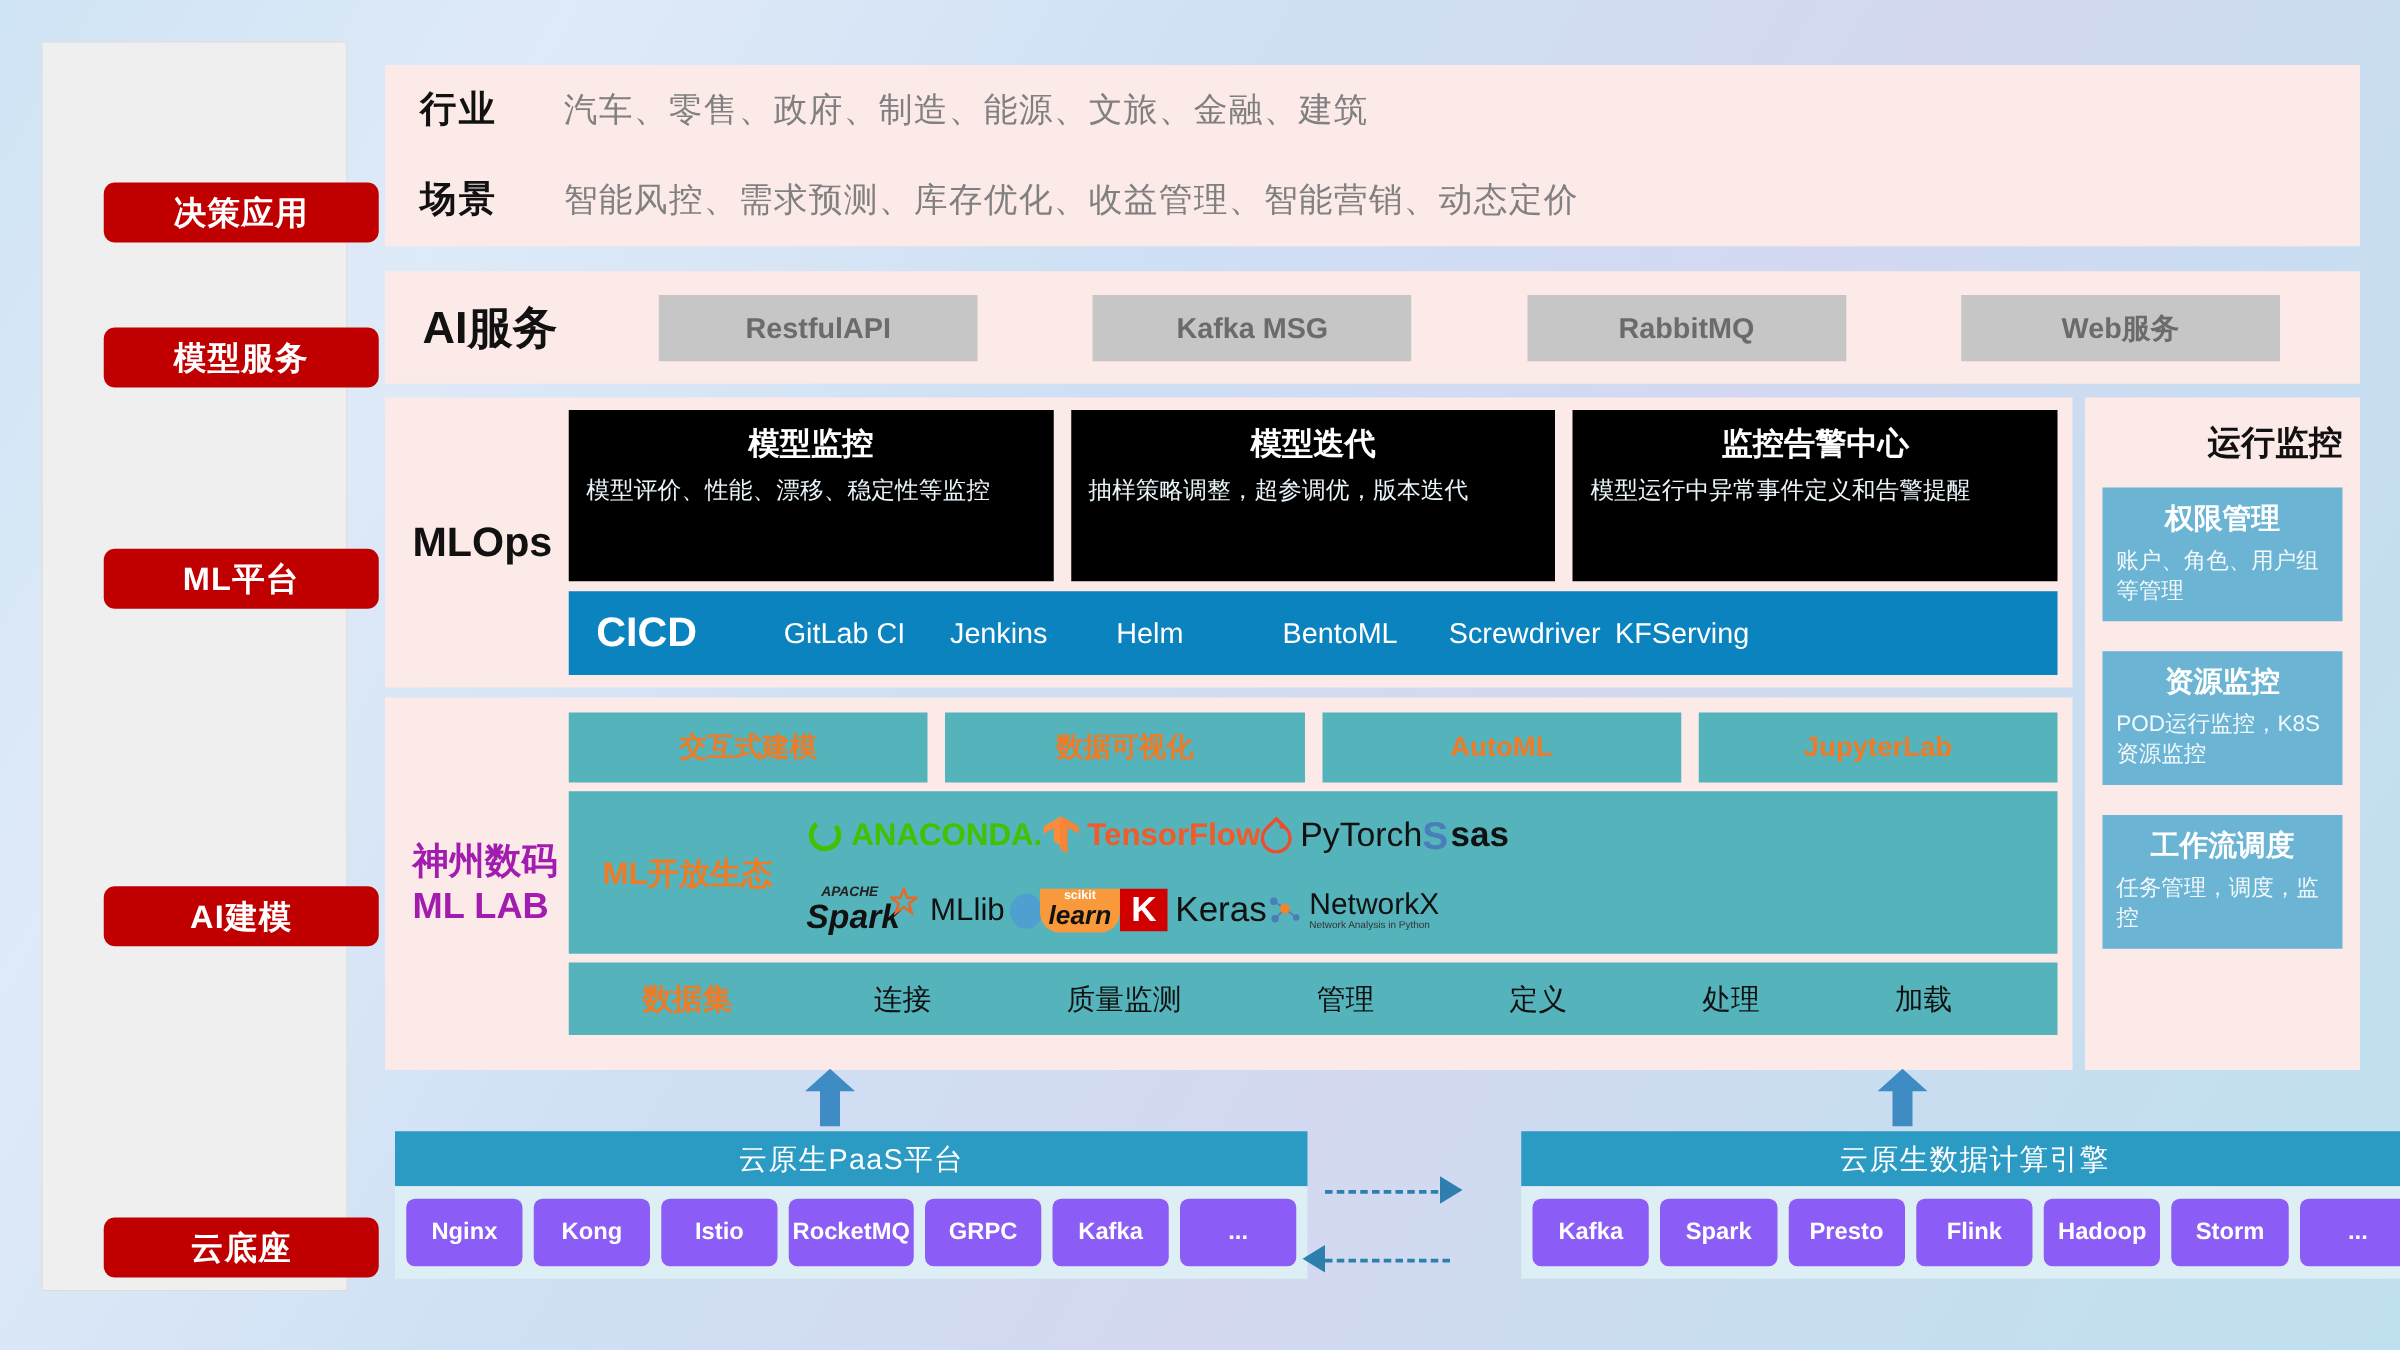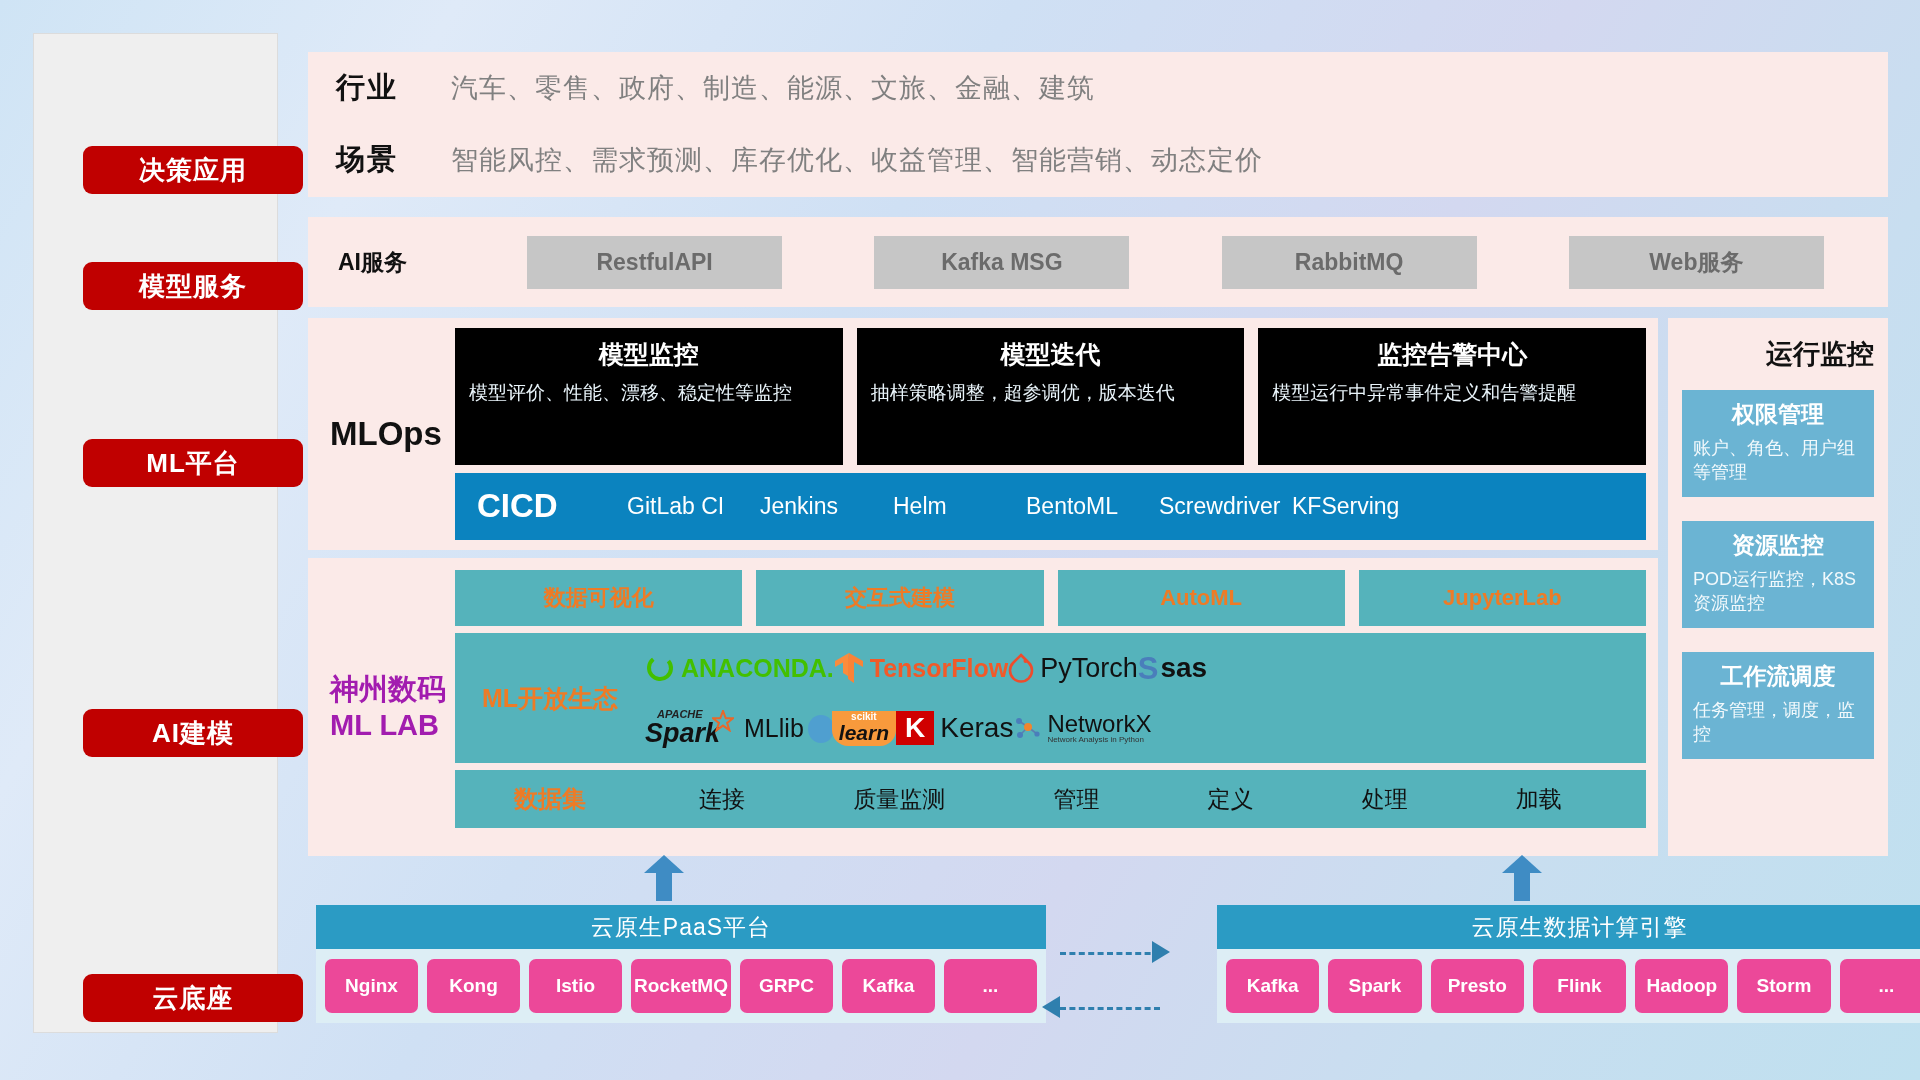--- a/index.html
+++ b/index.html
@@ -37,21 +37,21 @@
   .kv-row { display:flex; align-items:center; height:72px; padding-left:28px; }
   .kv-key {
     width:115px; font-size:29px; font-weight:bold; color:#111;
     letter-spacing:2px; flex:none;
   }
   .kv-val { font-size:27px; color:#808080; letter-spacing:1px; }
 
   
   #band-ai { left:308px; top:217px; width:1580px; height:90px;
              display:flex; align-items:center; }
-  #ai-label { width:125px; margin-left:30px; font-size:23px; font-weight:bold; color:#111; flex:none; }
+  #ai-label { width:125px; margin-left:30px; font-size:36px; font-weight:bold; color:#111; flex:none; }
   #ai-chips { flex:1; display:flex; justify-content:space-around; padding:0 18px; }
   .ai-chip {
     width:255px; height:53px; background:#c6c6c6;
     display:flex; align-items:center; justify-content:center;
     font-size:23px; font-weight:bold; color:#6b6b6b;
   }
 
   
   #band-mlops { left:308px; top:318px; width:1350px; height:232px; display:flex; }
   #mlops-label {
@@ -107,21 +107,21 @@
   #stack-data  { left:1217px; width:725px; }
   .stack-head {
     height:44px; background:#2b9bc4; color:#fff;
     display:flex; align-items:center; justify-content:center;
     font-size:23px; letter-spacing:1px;
   }
   .stack-body {
     background:#ddeef5; padding:10px 9px; display:flex; gap:9px; justify-content:space-between;
   }
   .stack-chip {
-    flex:1; height:54px; background:#ec4899; border-radius:7px; color:#fff;
+    flex:1; height:54px; background:#8b5cf6; border-radius:7px; color:#fff;
     display:flex; align-items:center; justify-content:center; text-align:center;
     font-size:19px; font-weight:bold; line-height:1.12; padding:0 3px;
   }
   .arrow-up {
     position:absolute; top:855px; width:0; height:0;
   }
   .arrow-up .shaft { position:absolute; left:-8px; top:14px; width:16px; height:32px; background:#3f8cc4; }
   .arrow-up .head  { position:absolute; left:-20px; top:0; width:0; height:0;
     border-left:20px solid transparent; border-right:20px solid transparent; border-bottom:18px solid #3f8cc4; }
   #arrow-paas { left:664px; }
@@ -211,22 +211,22 @@
     </div>
   </div>
 
   <div class="band" id="band-mllab">
     <div id="mllab-label">
       <span>神州数码</span>
       <span>ML LAB</span>
     </div>
     <div id="mllab-right">
       <div id="mllab-tabs">
+        <div class="mllab-tab">交互式建模</div>
         <div class="mllab-tab">数据可视化</div>
-        <div class="mllab-tab">交互式建模</div>
         <div class="mllab-tab">AutoML</div>
         <div class="mllab-tab">JupyterLab</div>
       </div>
 
       <div id="eco-row">
         <div id="eco-label">ML开放生态</div>
         <div id="eco-logos">
 
           <div class="eco-line">
             <div class="logo">

